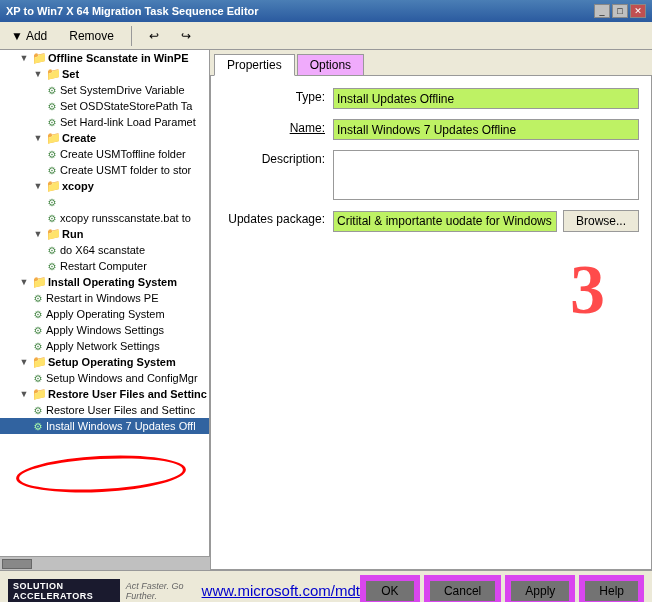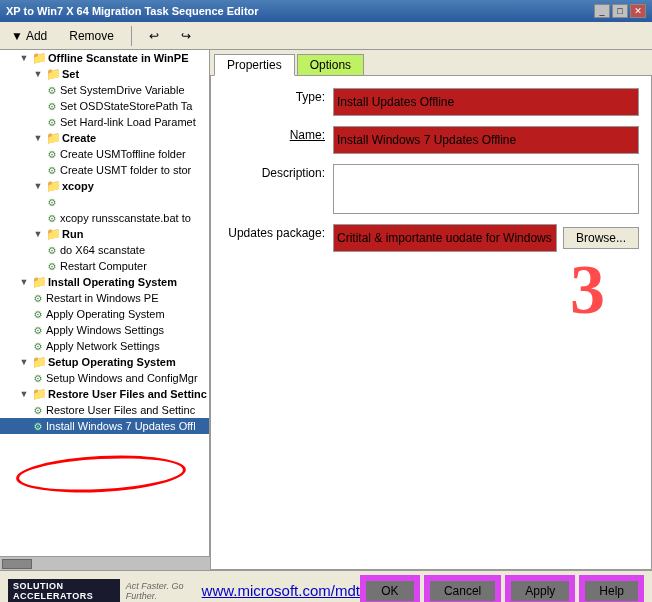--- a/index.html
+++ b/index.html
@@ -85,21 +85,21 @@
     }
     .tab-bar {
       display: flex;
       background: #ece9d8;
       padding-top: 4px;
       padding-left: 4px;
       border-bottom: 1px solid #999;
     }
     .tab {
       padding: 3px 12px;
-      background: #bef264;
+      background: #f0abfc;
       border: 1px solid #999;
       border-bottom: none;
       cursor: pointer;
       font-size: 12px;
       margin-right: 2px;
     }
     .tab.active {
       background: white;
       border-bottom: 1px solid white;
       position: relative;
@@ -122,25 +122,25 @@
     .form-label {
       width: 110px;
       text-align: right;
       padding-right: 8px;
       padding-top: 2px;
       font-size: 12px;
       color: #000;
     }
     .form-input {
       flex: 1;
-      height: 28px;
+      height: 21px;
       border: 1px solid #999;
       padding: 1px 3px;
       font-size: 12px;
-      background: #b91c1c;
+      background: #bef264;
     }
     .form-textarea {
       flex: 1;
       height: 50px;
       border: 1px solid #999;
       padding: 2px 3px;
       font-size: 12px;
       resize: none;
       background: white;
     }

